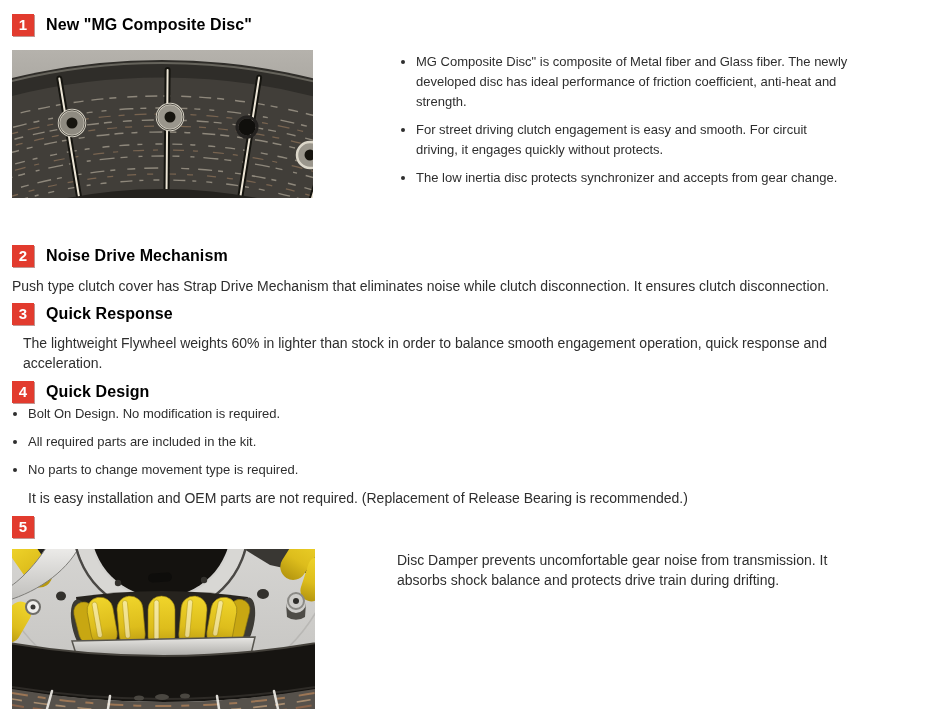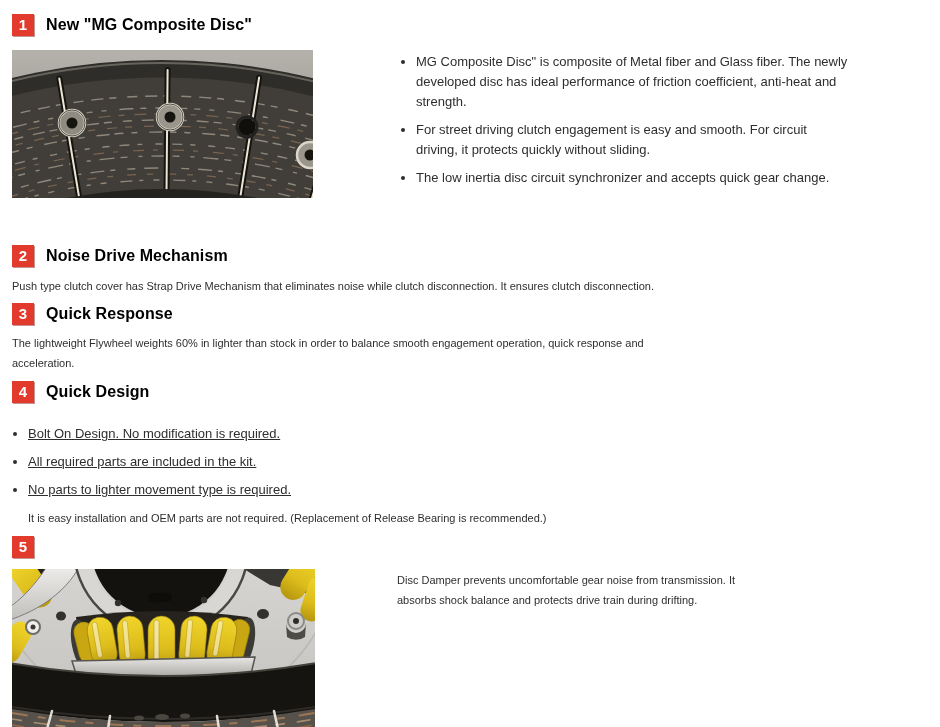--- a/index.html
+++ b/index.html
@@ -8,35 +8,35 @@
     padding:14px 10px 0 12px;overflow:hidden;background:#fff;
     font-family:"Liberation Sans","DejaVu Sans",sans-serif;color:#2e2e2e;
   }
   .sec-head{display:flex;align-items:center;gap:12px;height:22px;}
   .badge{
     flex:0 0 auto;width:22px;height:22px;background:#e23b2e;color:#fff;
     font-weight:bold;font-size:15px;line-height:22px;text-align:center;
     box-shadow:1px 1px 0 rgba(120,20,12,.45);
   }
   .sec-head h2{margin:0;font-size:16px;font-weight:bold;color:#000;letter-spacing:.1px;}
-  p{margin:0;font-size:11px;line-height:20px;white-space:pre-wrap;}
+  p{margin:0;font-size:14px;line-height:20px;white-space:pre-wrap;}
   ul{margin:0;padding:0 0 0 16px;list-style:disc;}
   li{font-size:13px;line-height:20px;white-space:pre-wrap;}
   
   .row1{display:flex;margin-top:14px;}
   .photo{flex:0 0 auto;display:block;}
   .col-bullets{margin-left:87px;padding-top:2px;width:516px;}
   .col-bullets li{margin-bottom:8px;}
   
   .h2x{margin-top:47px;}
   .p2{margin-top:9px;}
   .h3x{margin-top:7px;}
-  .p3{margin-top:8px;}
+  .p3{margin-top:8px;margin-left:11px;}
   .h4x{margin-top:8px;}
-  .ul4{margin-top:21px;padding-left:16px;text-decoration:underline;}
+  .ul4{margin-top:1px;padding-left:16px;}
   .ul4 li{margin-bottom:8px;}
   .p4{margin-top:8px;margin-left:16px;}
   
   .h5x{margin-top:8px;}
   .row5{display:flex;margin-top:11px;}
   .p5{margin:1px 0 0 82px;width:520px;}
 </style>
 </head>
 <body>
 
@@ -104,22 +104,22 @@
         <circle cx="298" cy="105" r="5.5" fill="#17150f"></circle>
       </g>
       <circle cx="150" cy="645" r="506" fill="#24221e"></circle>
     </svg>
 
     <ul class="col-bullets">
       <li>MG Composite Disc" is composite of Metal fiber and Glass fiber. The newly
 developed disc has ideal performance of friction coefficient, anti-heat and
 strength.</li>
       <li>For street driving clutch engagement is easy and smooth. For circuit
-driving, it protects quickly without sliding.</li>
-      <li>The low inertia disc circuit synchronizer and accepts quick gear change.</li>
+driving, it engages quickly without protects.</li>
+      <li>The low inertia disc protects synchronizer and accepts from gear change.</li>
     </ul>
   </div>
 
   <div class="sec-head h2x">
     <span class="badge">2</span>
     <h2>Noise Drive Mechanism</h2>
   </div>
   <p class="p2">Push type clutch cover has Strap Drive Mechanism that eliminates noise while clutch disconnection. It ensures clutch disconnection.</p>
 
   <div class="sec-head h3x">
@@ -129,21 +129,21 @@
   <p class="p3">The lightweight Flywheel weights 60% in lighter than stock in order to balance smooth engagement operation, quick response and
 acceleration.</p>
 
   <div class="sec-head h4x">
     <span class="badge">4</span>
     <h2>Quick Design</h2>
   </div>
   <ul class="ul4">
     <li>Bolt On Design. No modification is required.</li>
     <li>All required parts are included in the kit.</li>
-    <li>No parts to lighter movement type is required.</li>
+    <li>No parts to change movement type is required.</li>
   </ul>
   <p class="p4">It is easy installation and OEM parts are not required. (Replacement of Release Bearing is recommended.)</p>
 
   <div class="sec-head h5x">
     <span class="badge">5</span>
   </div>
 
   <div class="row5">
 
     <svg class="photo" width="303" height="160" viewBox="0 0 303 160" aria-hidden="true">

